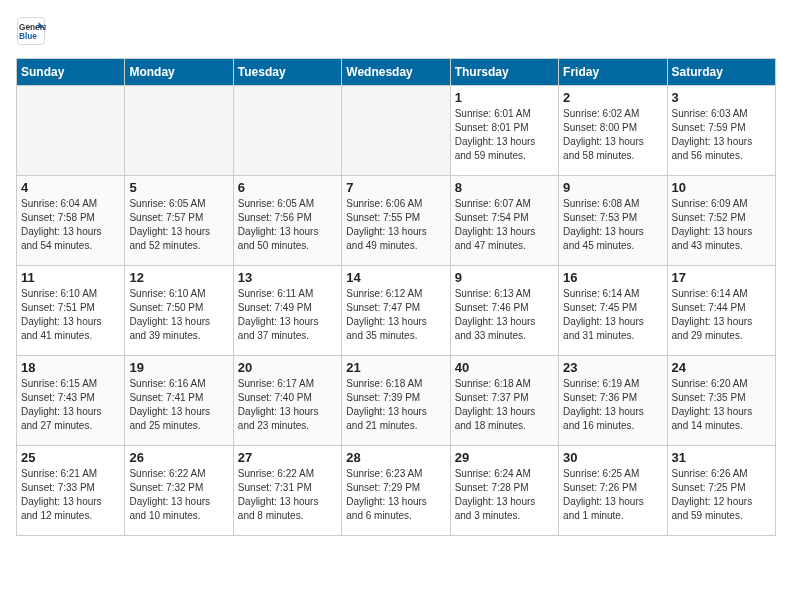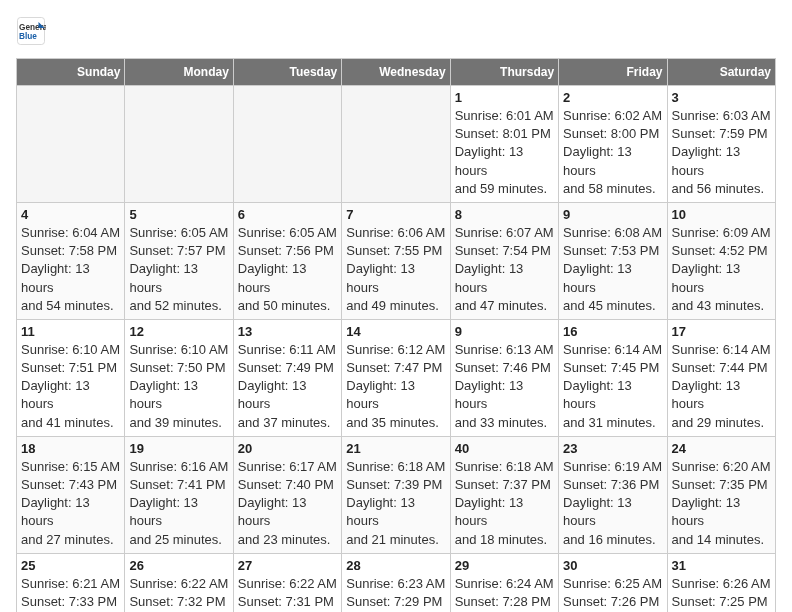--- a/index.html
+++ b/index.html
@@ -36,24 +36,24 @@
     .location {
       font-size: 15px;
       color: #555;
     }
     .calendar {
       width: 100%;
       border-collapse: collapse;
       font-size: 11px;
     }
     .calendar th {
-      background-color: #737373;
+      background-color: #0369a1;
       color: #fff;
       padding: 6px 4px;
-      text-align: right;
+      text-align: left;
       font-size: 12px;
       border: 1px solid #ccc;
     }
     .calendar td {
       border: 1px solid #ccc;
       vertical-align: top;
       padding: 4px;
       width: 108px;
       height: 90px;
       background: #fff;
@@ -62,21 +62,21 @@
       background: #f5f5f5;
     }
     .day-num {
       font-weight: bold;
       font-size: 13px;
       margin-bottom: 2px;
       color: #222;
     }
     .day-info {
       color: #333;
-      font-size: 13px;
+      font-size: 10px;
       line-height: 1.4;
     }
     tr:nth-child(even) td:not(.empty) {
       background: #fafafa;
     }
   </style>
 </head>
 <body>
 
 <div class="header">
@@ -177,21 +177,21 @@
         <td>
           <div class="day-num">9</div>
           <div class="day-info" style="white-space: pre-line;">Sunrise: 6:08 AM
 Sunset: 7:53 PM
 Daylight: 13 hours
 and 45 minutes.</div>
         </td>
         <td>
           <div class="day-num">10</div>
           <div class="day-info" style="white-space: pre-line;">Sunrise: 6:09 AM
-Sunset: 4:52 PM
+Sunset: 7:52 PM
 Daylight: 13 hours
 and 43 minutes.</div>
         </td>
       </tr>
       <tr>
         <td>
           <div class="day-num">11</div>
           <div class="day-info" style="white-space: pre-line;">Sunrise: 6:10 AM
 Sunset: 7:51 PM
 Daylight: 13 hours

